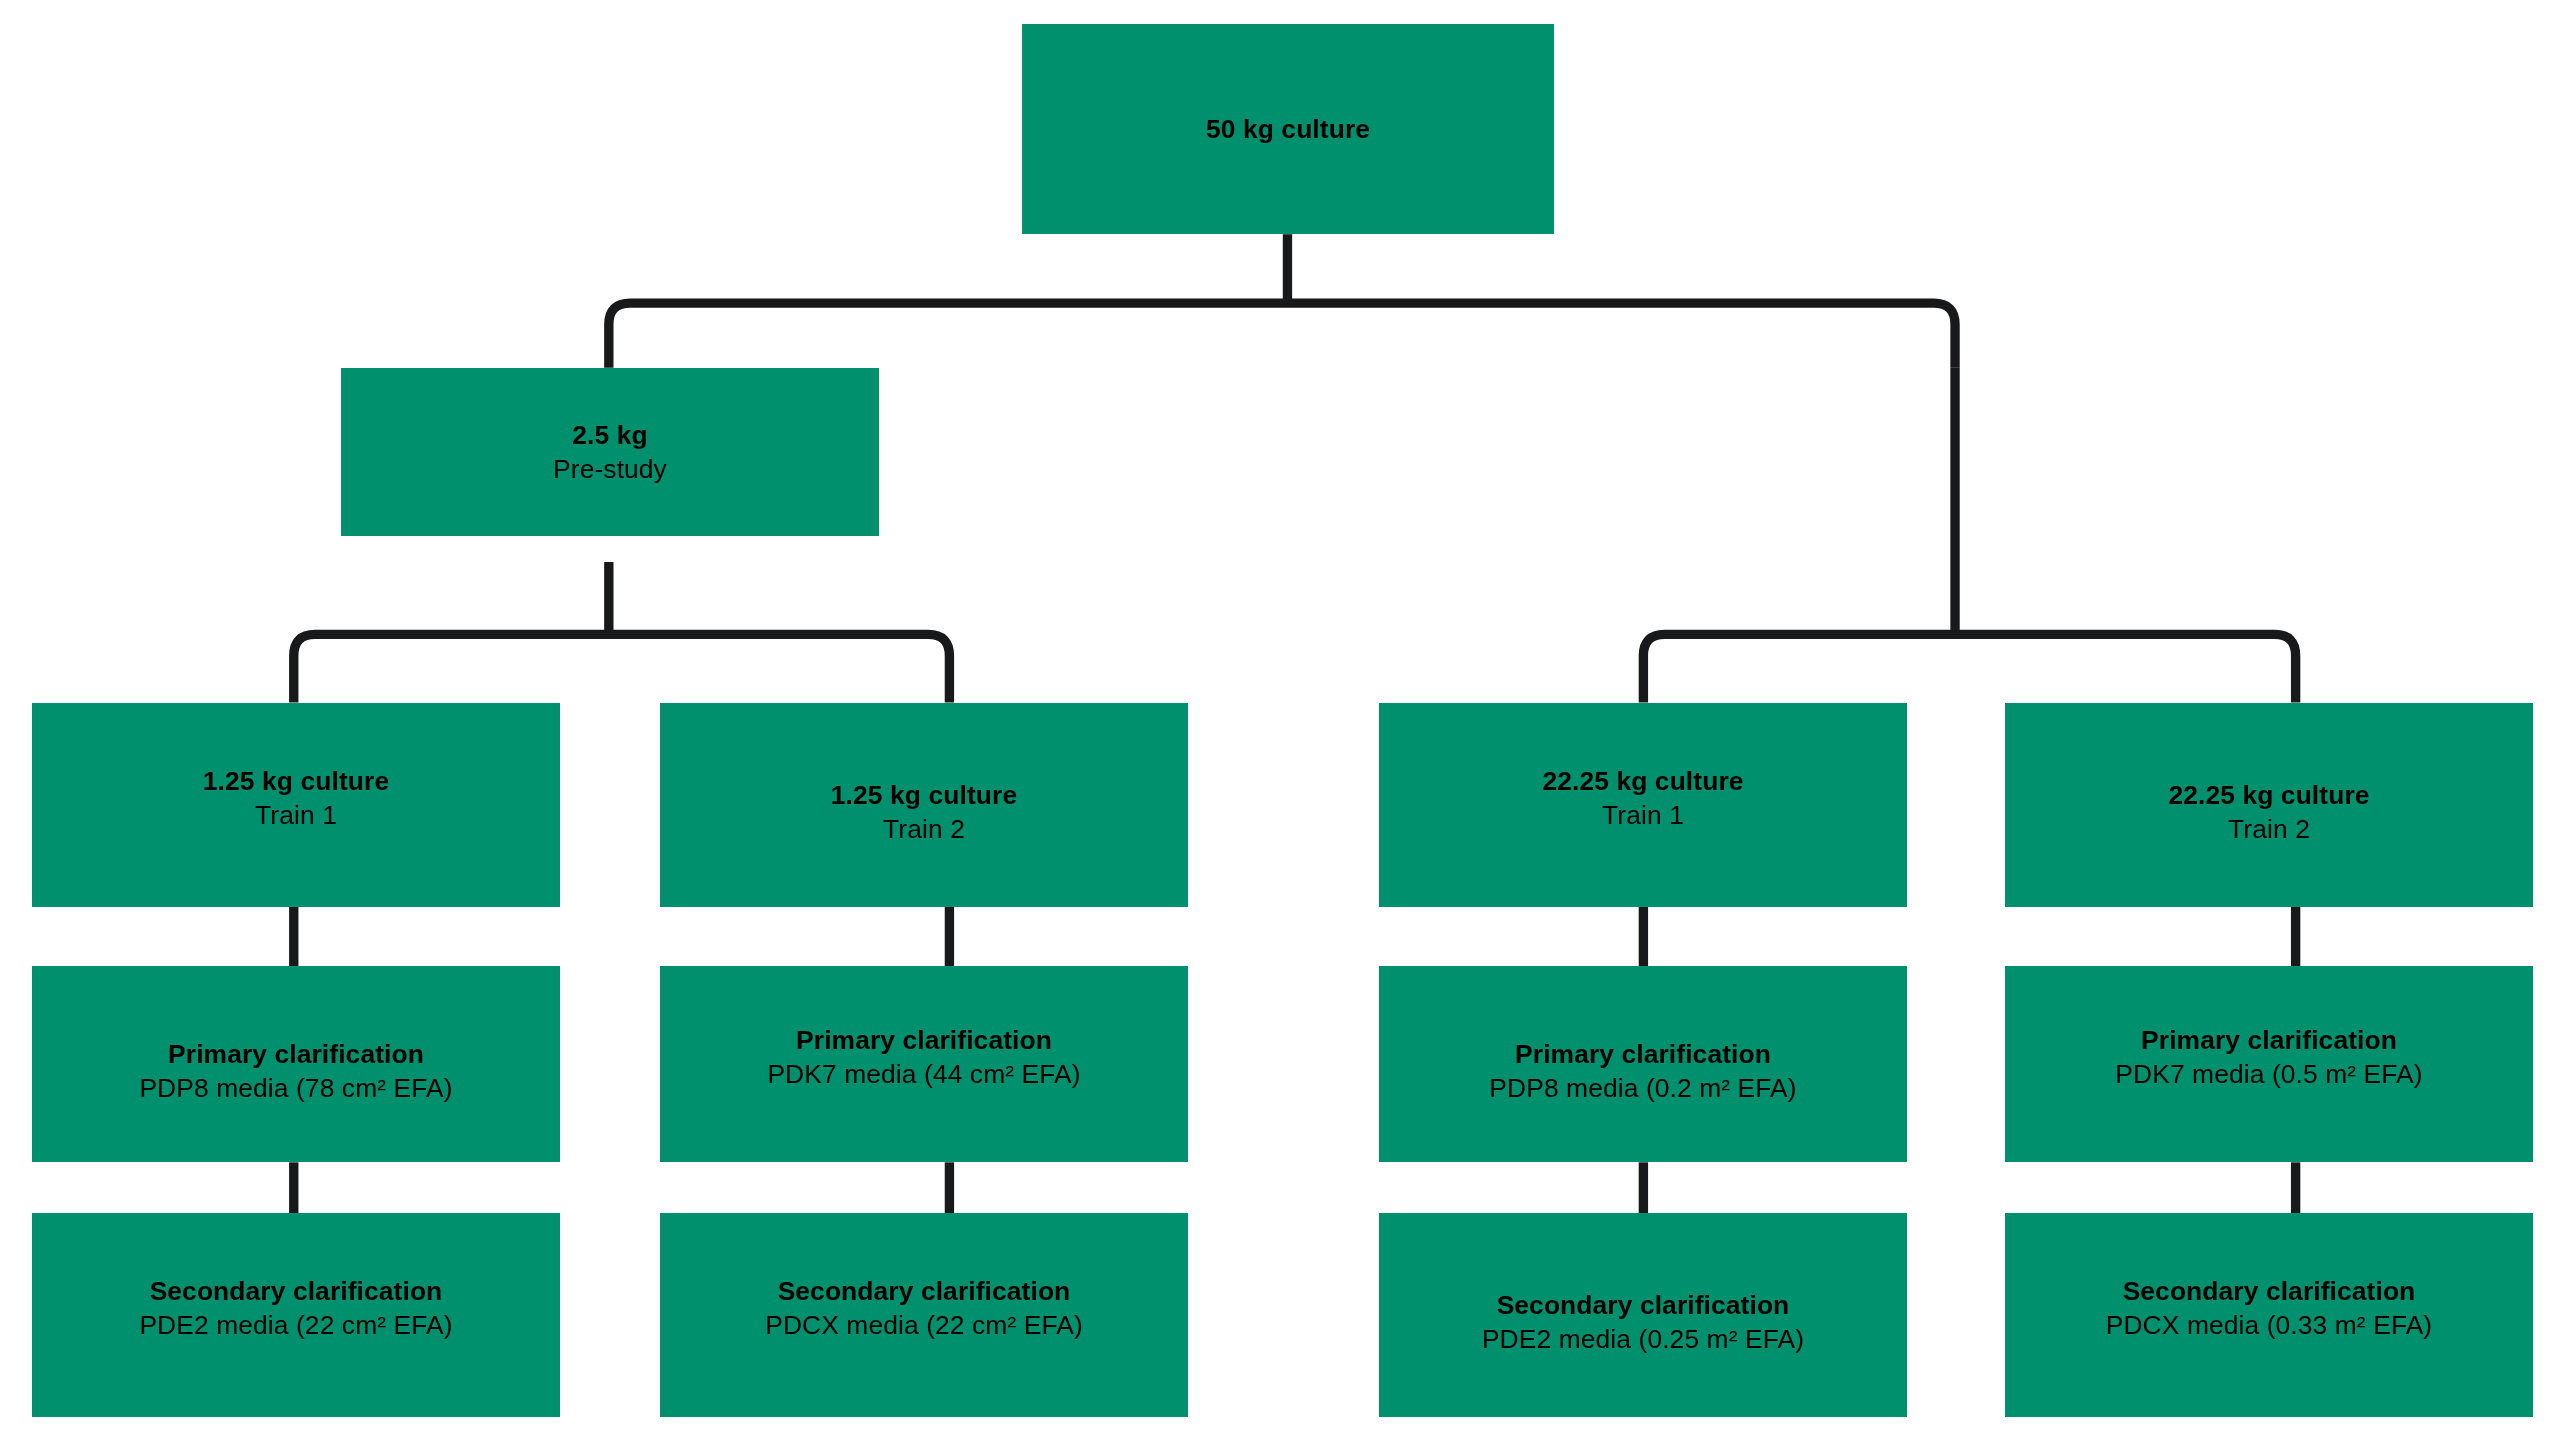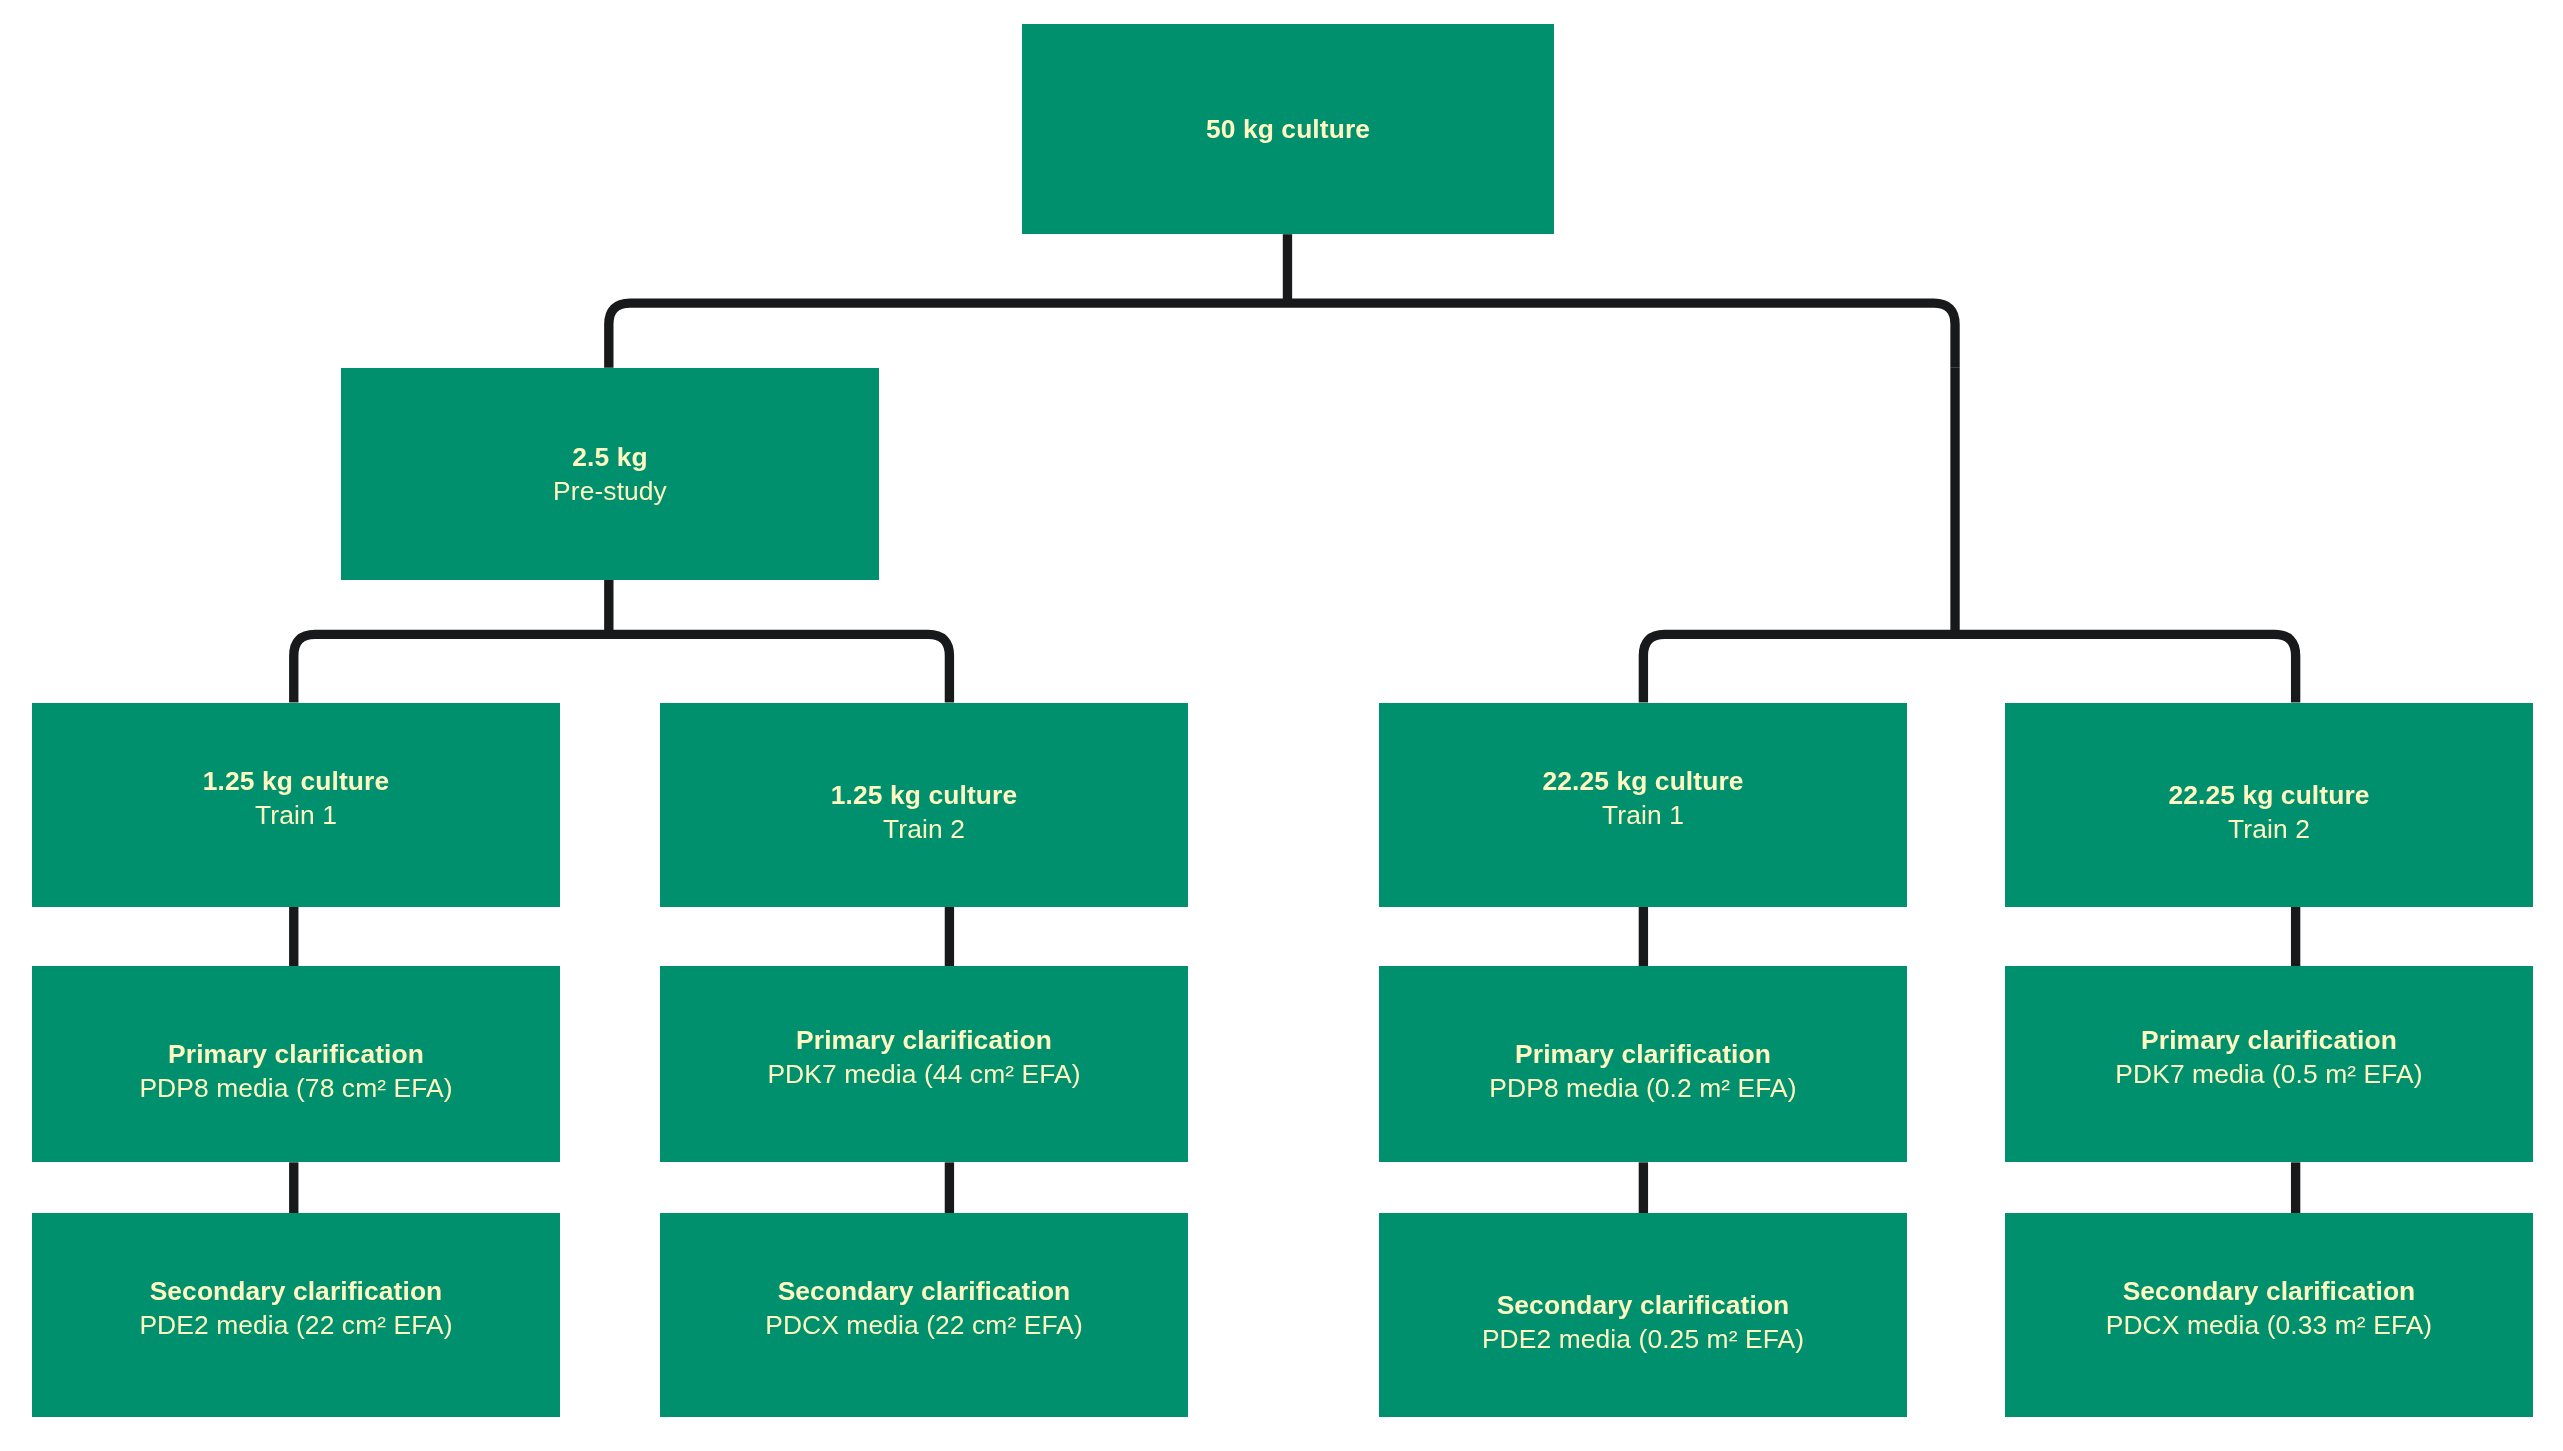--- a/index.html
+++ b/index.html
@@ -28,21 +28,21 @@
   }
   .node {
     position: absolute;
     box-sizing: border-box;
     background: #00906D;
     display: flex;
     flex-direction: column;
     align-items: center;
     justify-content: center;
     text-align: center;
-    color: #fef9c3;
+    color: #000000;
     padding: 0 12px;
   }
   .node .title {
     font-weight: bold;
     font-size: 26.4px;
     line-height: 1.22;
     letter-spacing: 0.1px;
     white-space: nowrap;
   }
   .node .subtitle {
@@ -98,21 +98,21 @@
       <path d="M 1115 1365 L 1115 1425"></path>
       <path d="M 1930 1365 L 1930 1425"></path>
       <path d="M 2696 1365 L 2696 1425"></path>
     </g>
   </svg>
 
   <div class="node single" style="left:1022px; top:24px; width:532px; height:210px;">
     <div class="title">50 kg culture</div>
   </div>
 
-  <div class="node" style="left:341px; top:368px; width:538px; height:212px;">
+  <div class="node" style="left:341px; top:368px; width:538px; height:168px;">
     <div class="title">2.5 kg</div>
     <div class="subtitle">Pre-study</div>
   </div>
 
   <div class="node" style="left:32px; top:703px; width:528px; height:204px;">
     <div class="shift-up">
       <div class="title">1.25 kg culture</div>
       <div class="subtitle">Train 1</div>
     </div>
   </div>

